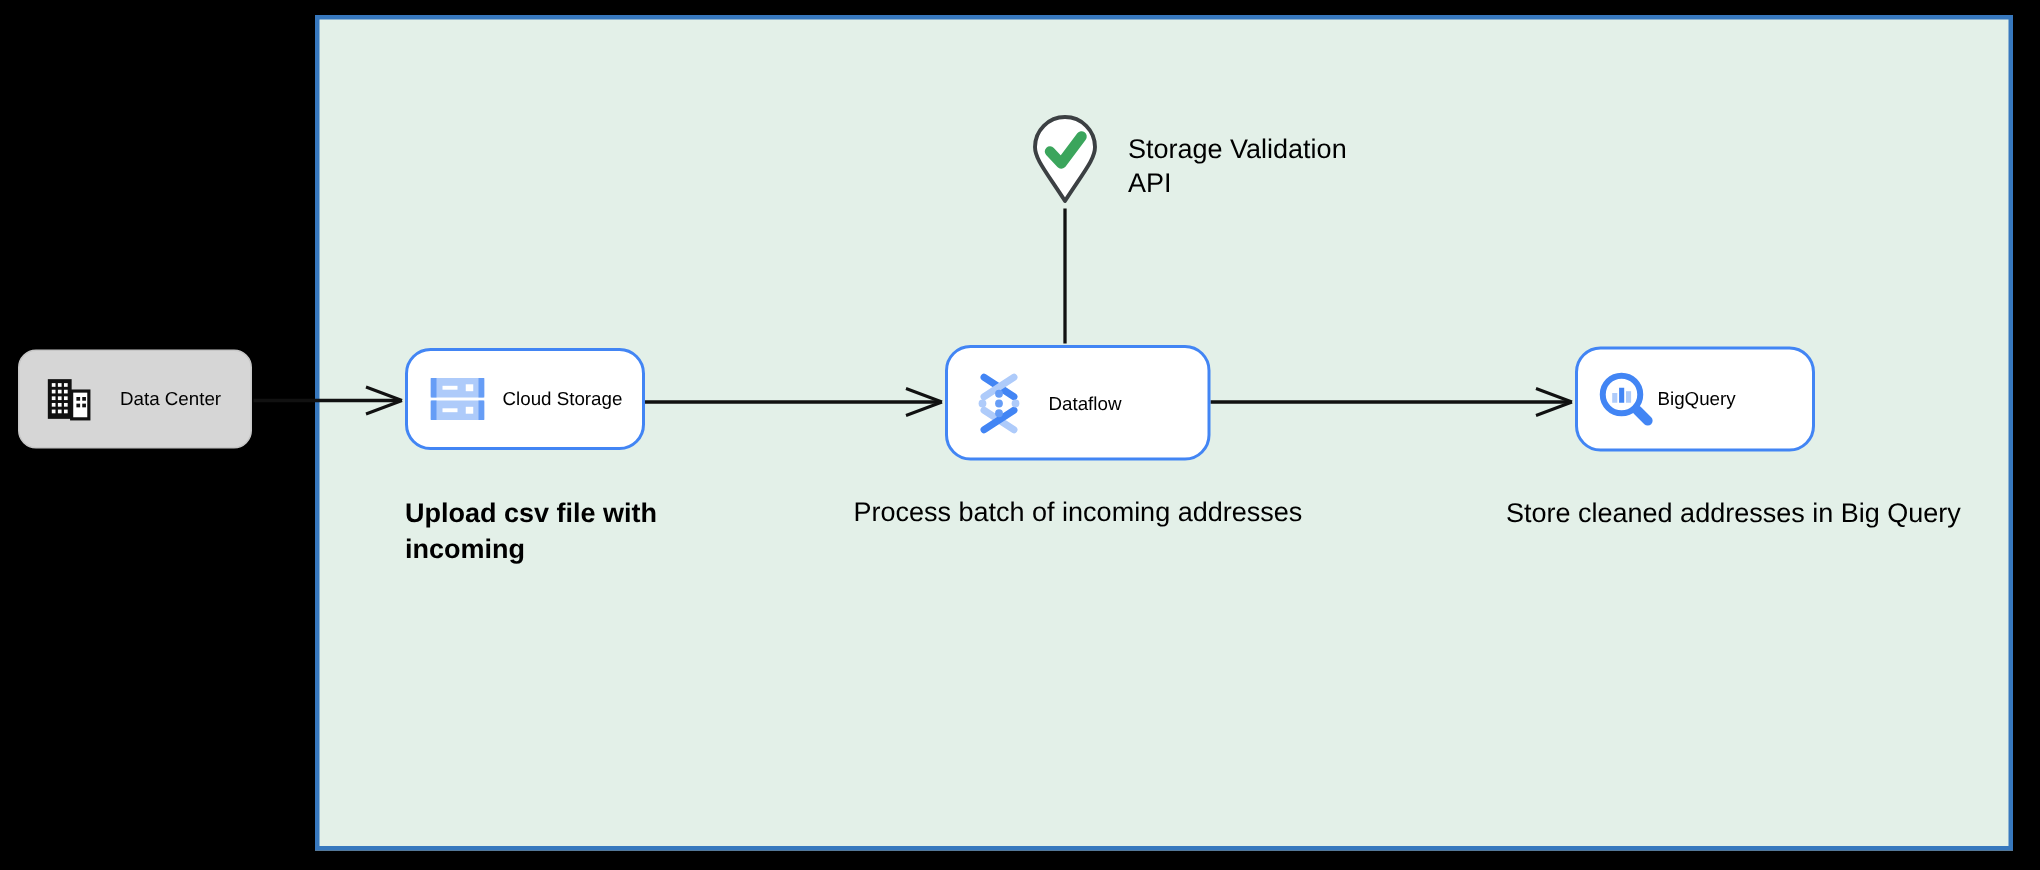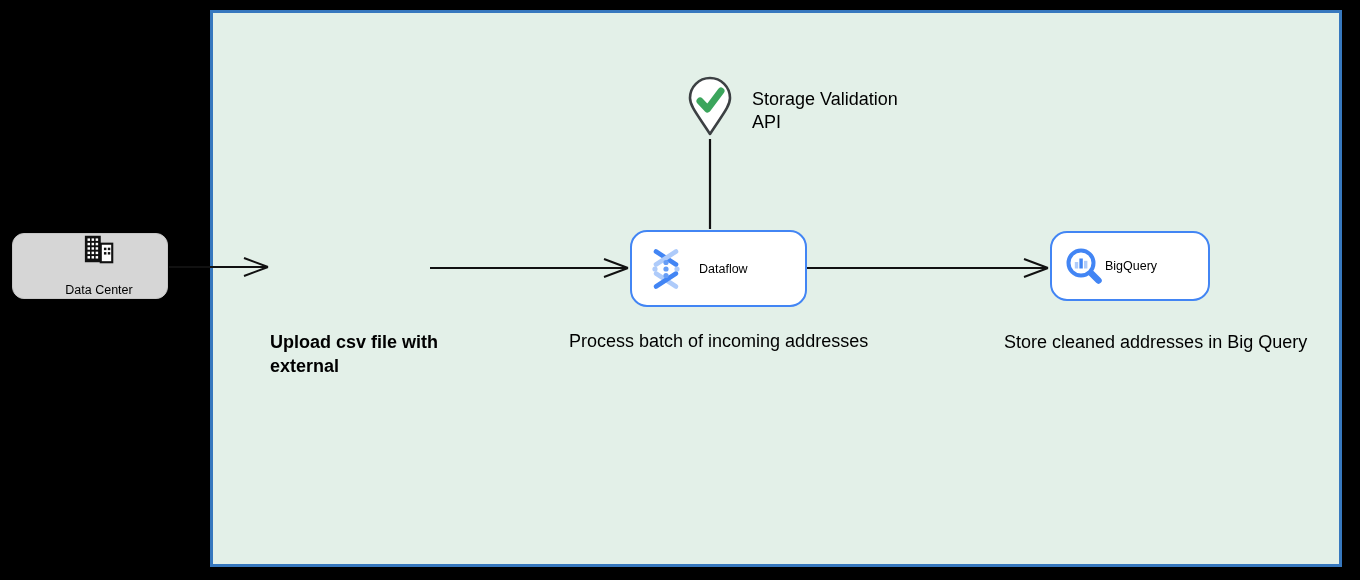--- a/index.html
+++ b/index.html
@@ -7,21 +7,21 @@
   .stage { position:relative; width:1360px; height:580px; background:#000; overflow:hidden; }
   .panel { position:absolute; left:210px; top:10px; width:1132px; height:557px;
            background:#E3F0E8; border:3px solid #3778BE; }
   svg.connectors { position:absolute; left:0; top:0; width:1360px; height:580px; pointer-events:none; }
 
   .node { position:absolute; display:flex; align-items:center;
           background:#fff; border:2.5px solid #4285F4; border-radius:17px; }
   .node .label { font-size:12.5px; color:#000; white-space:nowrap; }
   .node-datacenter { left:12px; top:233px; width:156px; height:66px;
                      background:#D6D6D6; border:1px solid #c6c6c6; border-radius:12px;
-                     padding-left:18px; gap:19px;flex-direction:column; }
+                     padding-left:18px; gap:19px; }
   .node-cloudstorage { left:270px; top:232px; width:160px; height:68px; padding-left:15px; gap:12px; }
   .node-dataflow     { left:630px; top:230px; width:177px; height:77px; padding-left:13px; gap:12px; }
   .node-bigquery     { left:1050px; top:231px; width:160px; height:70px; padding-left:12px; gap:1px; }
 
   .pin { position:absolute; left:687px; top:75px; width:46px; height:63px; }
   .ava-label { position:absolute; left:752px; top:88px; font-size:18px; line-height:23px; color:#000; }
 
   .note { position:absolute; font-size:18px; line-height:24px; color:#000; white-space:nowrap; }
   .note-upload  { left:270px; top:330px;font-weight:bold; }
   .note-process { left:569px; top:329px; }
@@ -74,20 +74,39 @@
       <g fill="#111">
         <rect x="22.6" y="14.5" width="2.8" height="2.8"></rect>
           <rect x="27" y="14.5" width="2.8" height="2.8"></rect>
         <rect x="22.6" y="19.5" width="2.8" height="2.8"></rect>
           <rect x="27" y="19.5" width="2.8" height="2.8"></rect>
       </g>
     </svg>
     <span class="label">Data Center</span>
   </div>
 
+  <div class="node node-cloudstorage">
+    <svg class="icon" width="36" height="28" viewBox="0 0 36 28">
+      <g>
+        <rect x="0" y="0" width="36" height="13" rx="1.2" fill="#AECBFA"></rect>
+        <rect x="0" y="0" width="4" height="13" fill="#669DF6"></rect>
+        <rect x="32" y="0" width="4" height="13" fill="#669DF6"></rect>
+        <rect x="8" y="5.2" width="10" height="2.6" fill="#fff"></rect>
+        <rect x="23.5" y="4.2" width="5" height="4.6" fill="#fff"></rect>
+      </g>
+      <g transform="translate(0,15)">
+        <rect x="0" y="0" width="36" height="13" rx="1.2" fill="#AECBFA"></rect>
+        <rect x="0" y="0" width="4" height="13" fill="#669DF6"></rect>
+        <rect x="32" y="0" width="4" height="13" fill="#669DF6"></rect>
+        <rect x="8" y="5.2" width="10" height="2.6" fill="#fff"></rect>
+        <rect x="23.5" y="4.2" width="5" height="4.6" fill="#fff"></rect>
+      </g>
+    </svg>
+    <span class="label">Cloud Storage</span>
+  </div>
 
   <div class="node node-dataflow">
     <svg class="icon" width="42" height="42" viewBox="0 0 40 42">
       <g stroke-linecap="round" fill="none">
         <path d="M10 3.5 L30 16.5" stroke="#4285F4" stroke-width="4.6"></path>
         <path d="M30 3.5 L10 16.5" stroke="#AECBFA" stroke-width="4.6"></path>
         <path d="M10 25.5 L30 38.5" stroke="#AECBFA" stroke-width="4.6"></path>
         <path d="M30 25.5 L10 38.5" stroke="#4285F4" stroke-width="4.6"></path>
       </g>
       <circle cx="20" cy="14.5" r="2.6" fill="#669DF6"></circle>
@@ -114,18 +133,18 @@
     <path d="M23 2.5 A20 20 0 0 0 3 22.5 C3 30.5 10 38.5 23 58.5 C36 38.5 43 30.5 43 22.5 A20 20 0 0 0 23 2.5 Z" fill="#fff" stroke="#3C4043" stroke-width="2.6" stroke-linejoin="round"></path>
     <path d="M13 25.5 L20.5 33.5 L34 15.5" fill="none" stroke="#3BA55C" stroke-width="7" stroke-linecap="round" stroke-linejoin="round"></path>
   </svg>
   <div class="ava-label">
     <div>Storage Validation</div>
     <div>API</div>
   </div>
 
   <div class="note note-upload">
     <div>Upload csv file with</div>
-    <div>external</div>
+    <div>incoming</div>
   </div>
   <div class="note note-process">Process batch of incoming addresses</div>
   <div class="note note-store">Store cleaned addresses in Big Query</div>
 
 </div>
 
 </body></html>

